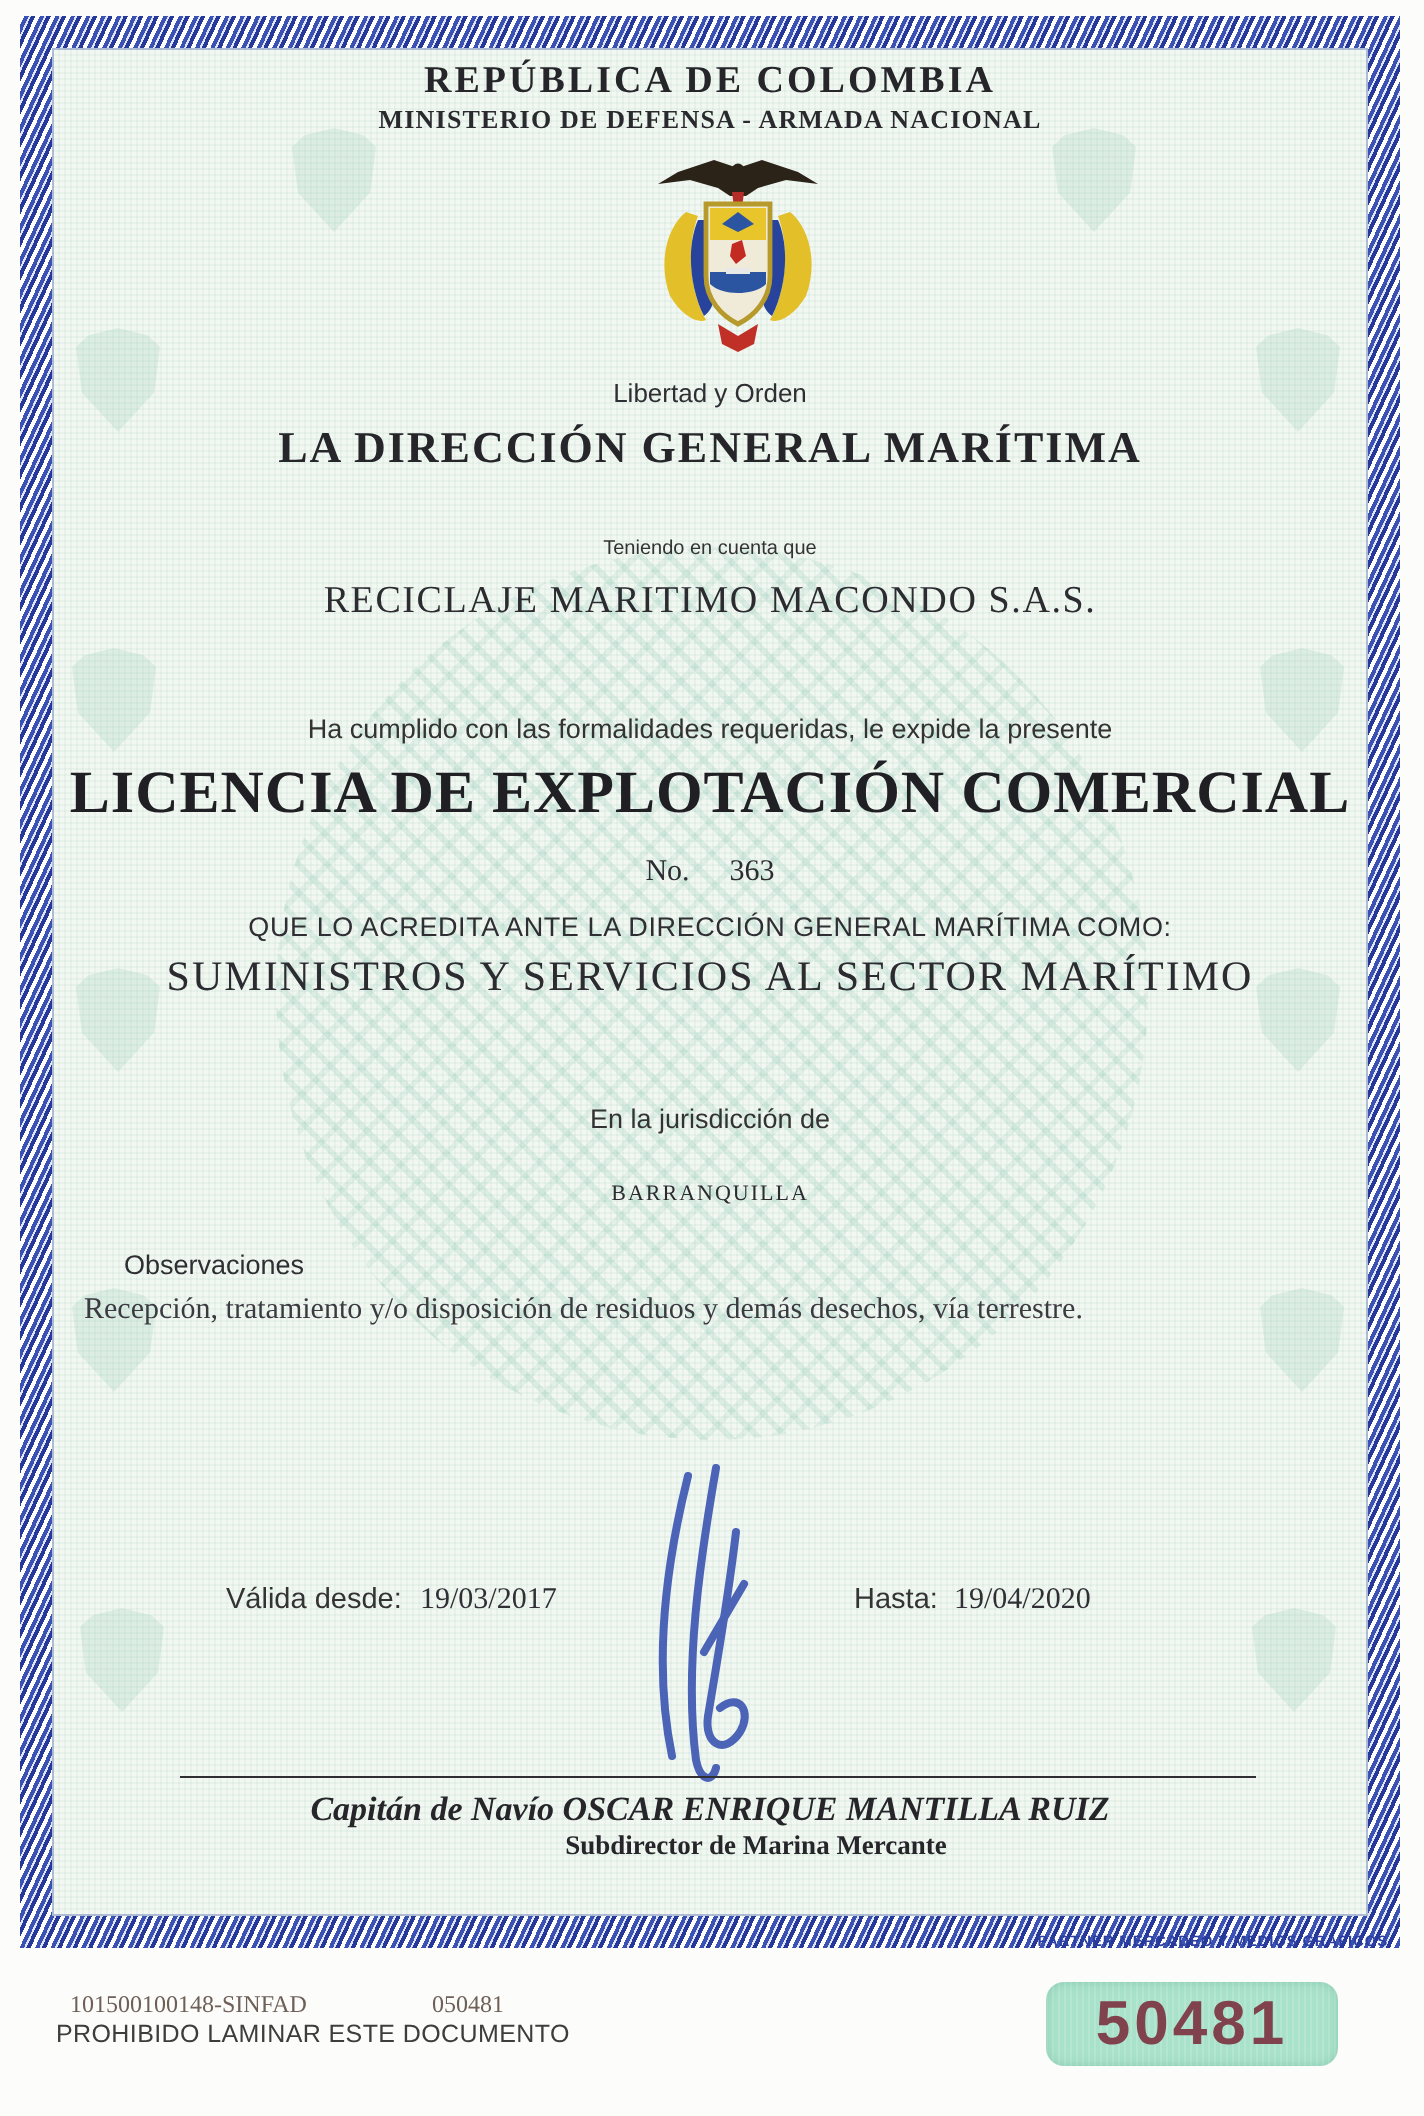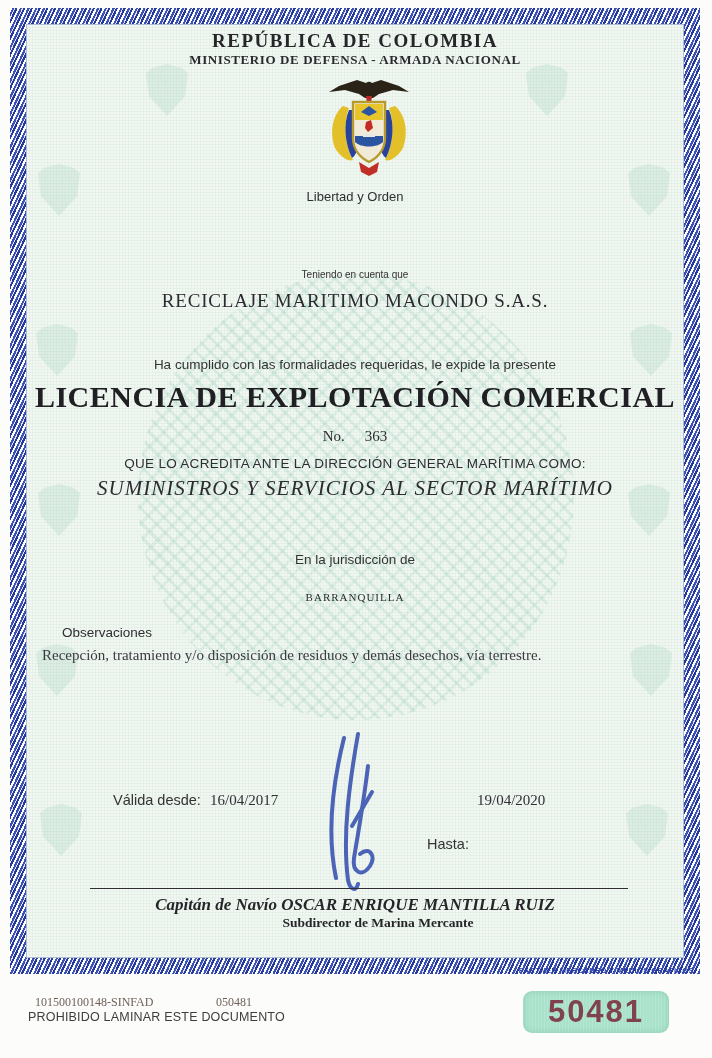--- a/index.html
+++ b/index.html
@@ -46,31 +46,31 @@
   .arms{position:absolute;left:293px;top:52px;width:100px;height:112px;}
   .motto{top:165px;font-size:13px;color:#2e2e33;}
   .authority{top:187px;font-size:22px;font-weight:bold;letter-spacing:1px;color:#26262a;}
   .considering{top:245px;font-size:10px;color:#333;}
   .company{top:266px;font-size:19px;letter-spacing:0.8px;color:#2b2b30;}
   .compliance{top:333px;font-size:13.5px;color:#333;}
   .license-title{top:356px;font-size:30px;font-weight:bold;letter-spacing:0.5px;color:#202024;}
   .number-row{top:404px;font-size:15px;color:#2c2c31;}
   .number-row .gap{display:inline-block;width:20px;}
   .accredit{top:432px;font-size:13.5px;letter-spacing:0.3px;color:#2e2e33;}
-  .activity{top:452px;font-size:21px;letter-spacing:1px;color:#2b2b30;font-style:italic;}
+  .activity{top:452px;font-size:21px;letter-spacing:1px;color:#2b2b30;}
   .jur-label{top:528px;font-size:13.5px;color:#333;}
   .jurisdiction{top:552px;font-size:11px;letter-spacing:1px;color:#2b2b30;margin-top:15px;}
   .obs-label{position:absolute;left:36px;top:601px;font-size:13.5px;color:#2e2e33;}
   .obs-text{position:absolute;left:16px;top:623px;font-size:15px;color:#3a3a40;}
   .validity{position:absolute;left:0;top:768px;width:100%;height:20px;font-size:14.5px;color:#333;}
   .validity .vlabel{position:absolute;}
   .validity .vvalue{position:absolute;font-family:"Liberation Serif", serif;font-size:15px;color:#2f2f35;}
   .v-from-label{left:87px;}
   .v-from-value{left:184px;}
-  .v-to-label{left:401px;margin-top:44px;}
+  .v-to-label{left:401px;}
   .v-to-value{left:451px;}
   .signature-svg{position:absolute;left:284px;top:706px;width:96px;height:170px;}
   .sig-line{position:absolute;left:64px;top:864px;width:538px;border-top:1.6px solid #2e2e33;}
   .captain{top:871px;font-size:17px;font-weight:bold;color:#26262a;font-style:italic;}
   .sig-title{top:891px;font-size:13.5px;font-weight:bold;color:#26262a;margin-left:23px;}
   
   .printer{
     position:absolute;right:18px;top:966px;
     font-family:"Liberation Sans", sans-serif;
     font-size:7.5px;font-weight:bold;letter-spacing:0.4px;color:#2a3fa0;
@@ -134,20 +134,21 @@
         <rect x="36" y="28" width="28" height="16" fill="#e8c52a"></rect>
         <path d="M42 36 L50 30 L58 36 L50 40 Z" fill="#2b55a0"></path>
         <path d="M47 46 L52 44 L54 52 L49 56 L46 52 Z" fill="#c22a22"></path>
         <path d="M36 60 L64 60 L64 66 C58 72 42 72 36 66 Z" fill="#2b55a0"></path>
         <rect x="44" y="58" width="12" height="3" fill="#e8e8e8"></rect>
 
         <path d="M40 86 L50 92 L60 86 L58 96 L50 100 L42 96 Z" fill="#c03026"></path>
       </svg>
 
       <div class="row sans motto">Libertad y Orden</div>
+      <div class="row serif authority">LA DIRECCIÓN GENERAL MARÍTIMA</div>
 
       <div class="row sans considering">Teniendo en cuenta que</div>
       <div class="row serif company">RECICLAJE MARITIMO MACONDO S.A.S.</div>
 
       <div class="row sans compliance">Ha cumplido con las formalidades requeridas, le expide la presente</div>
       <div class="row serif license-title">LICENCIA DE EXPLOTACIÓN COMERCIAL</div>
 
       <div class="row serif number-row">
         <span>No.</span><span class="gap"></span><span>363</span>
       </div>
@@ -156,21 +157,21 @@
       <div class="row serif activity">SUMINISTROS Y SERVICIOS AL SECTOR MARÍTIMO</div>
 
       <div class="row sans jur-label">En la jurisdicción de</div>
       <div class="row serif jurisdiction">BARRANQUILLA</div>
 
       <div class="obs-label sans">Observaciones</div>
       <div class="obs-text serif">Recepción, tratamiento y/o disposición de residuos y demás desechos, vía terrestre.</div>
 
       <div class="validity sans">
         <span class="vlabel v-from-label">Válida desde:</span>
-        <span class="vvalue v-from-value">16/04/2017</span>
+        <span class="vvalue v-from-value">19/03/2017</span>
         <span class="vlabel v-to-label">Hasta:</span>
         <span class="vvalue v-to-value">19/04/2020</span>
       </div>
 
       <svg class="signature-svg" viewBox="0 0 96 170">
         <g fill="none" stroke="#3f58b2" stroke-width="4" stroke-linecap="round" opacity="0.92">
           <path d="M34 8 C 24 48, 16 100, 26 148"></path>
           <path d="M48 4 C 40 50, 32 104, 38 150 C 40 160, 46 162, 48 154"></path>
           <path d="M58 36 C 54 70, 48 104, 44 128 C 42 142, 52 148, 60 136 C 66 126, 60 116, 50 124"></path>
           <path d="M62 62 L 42 96"></path>

